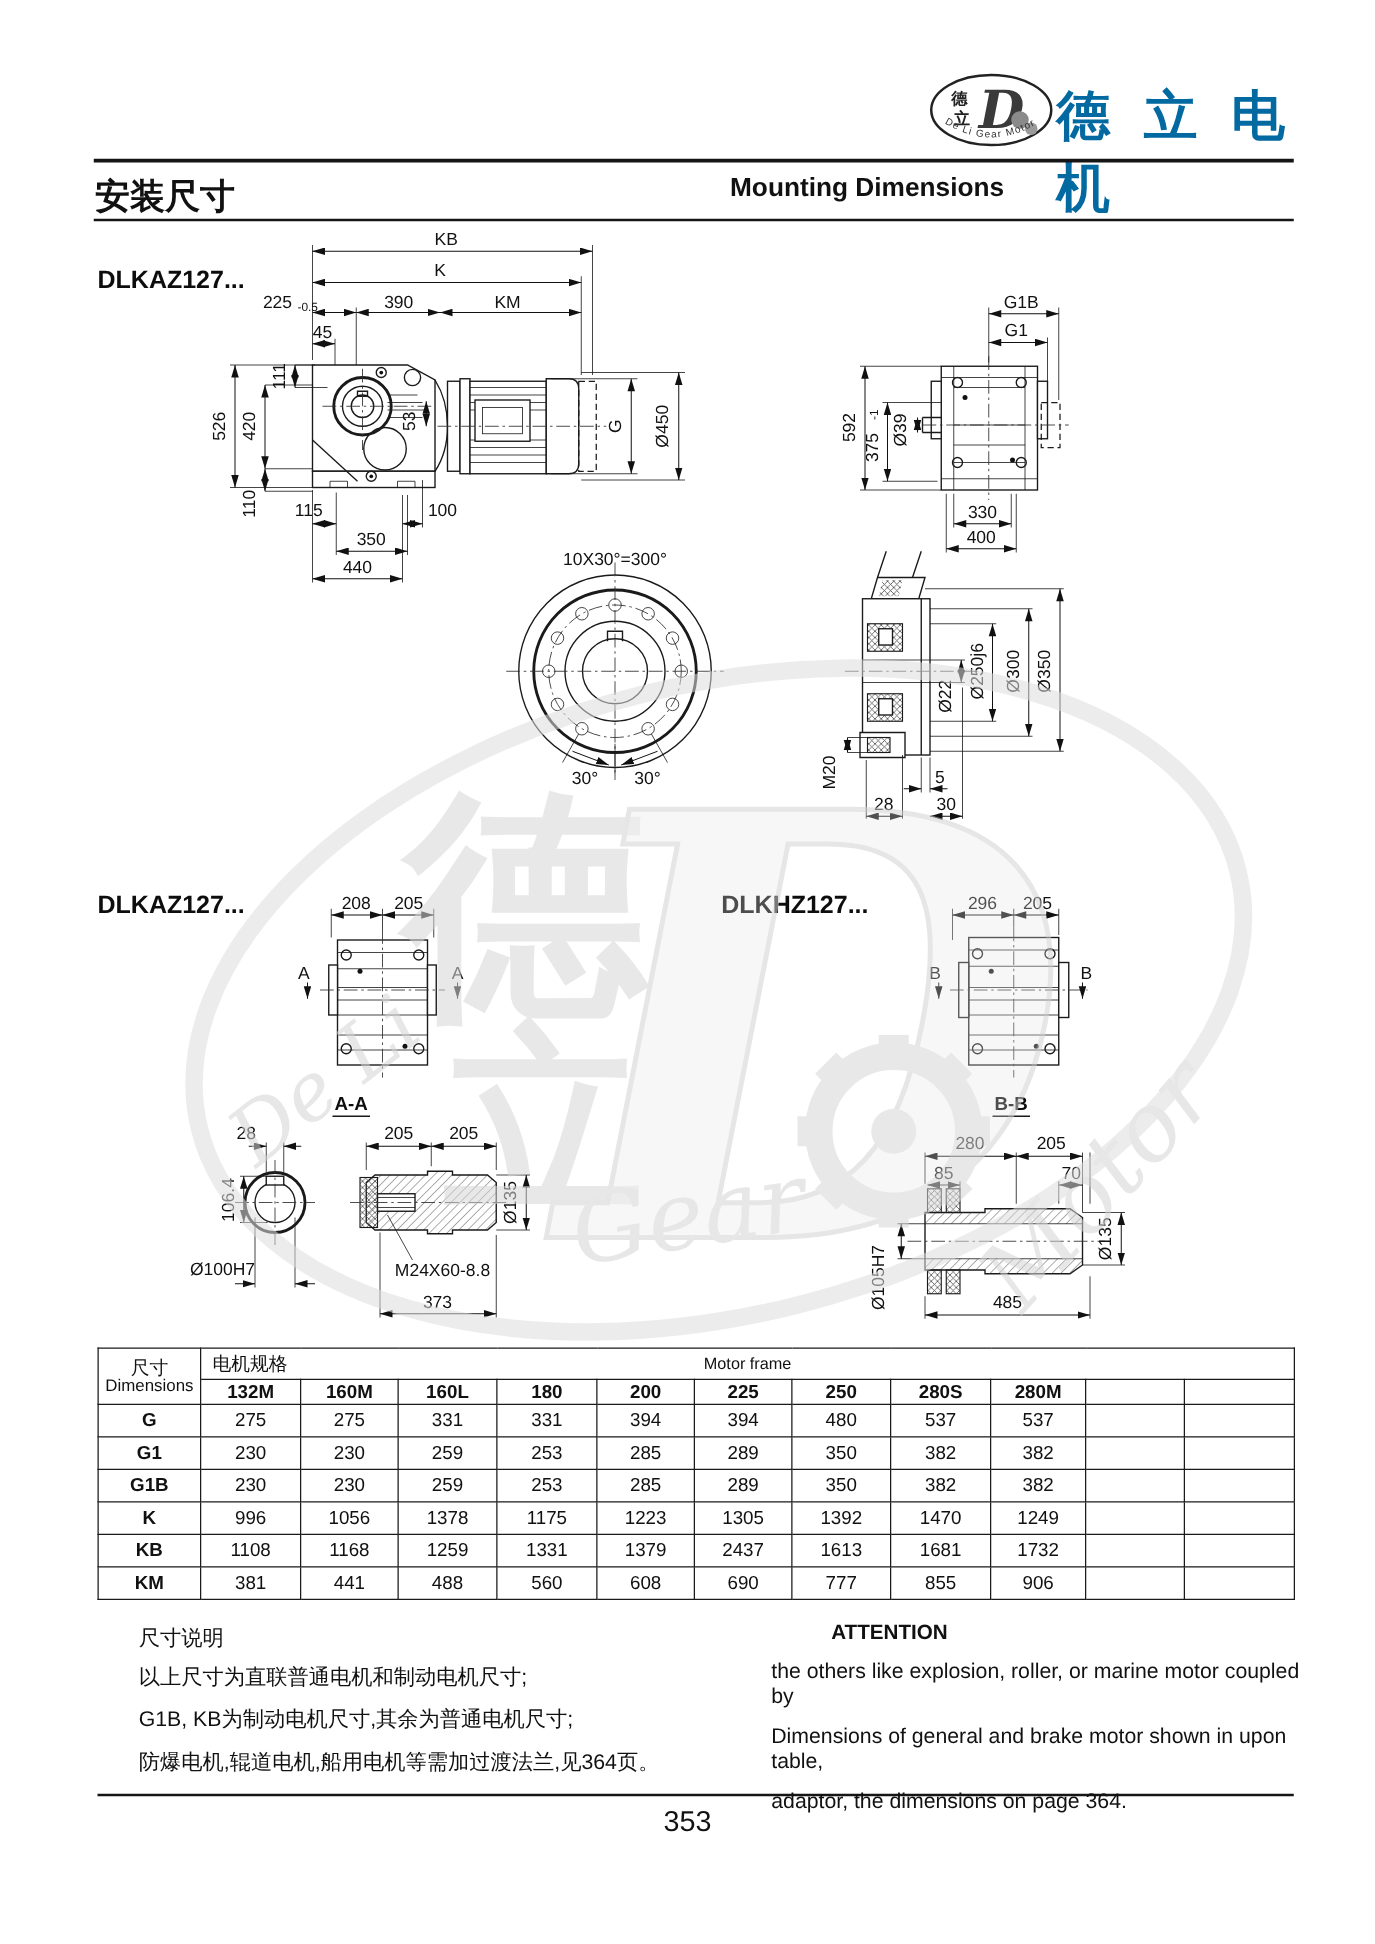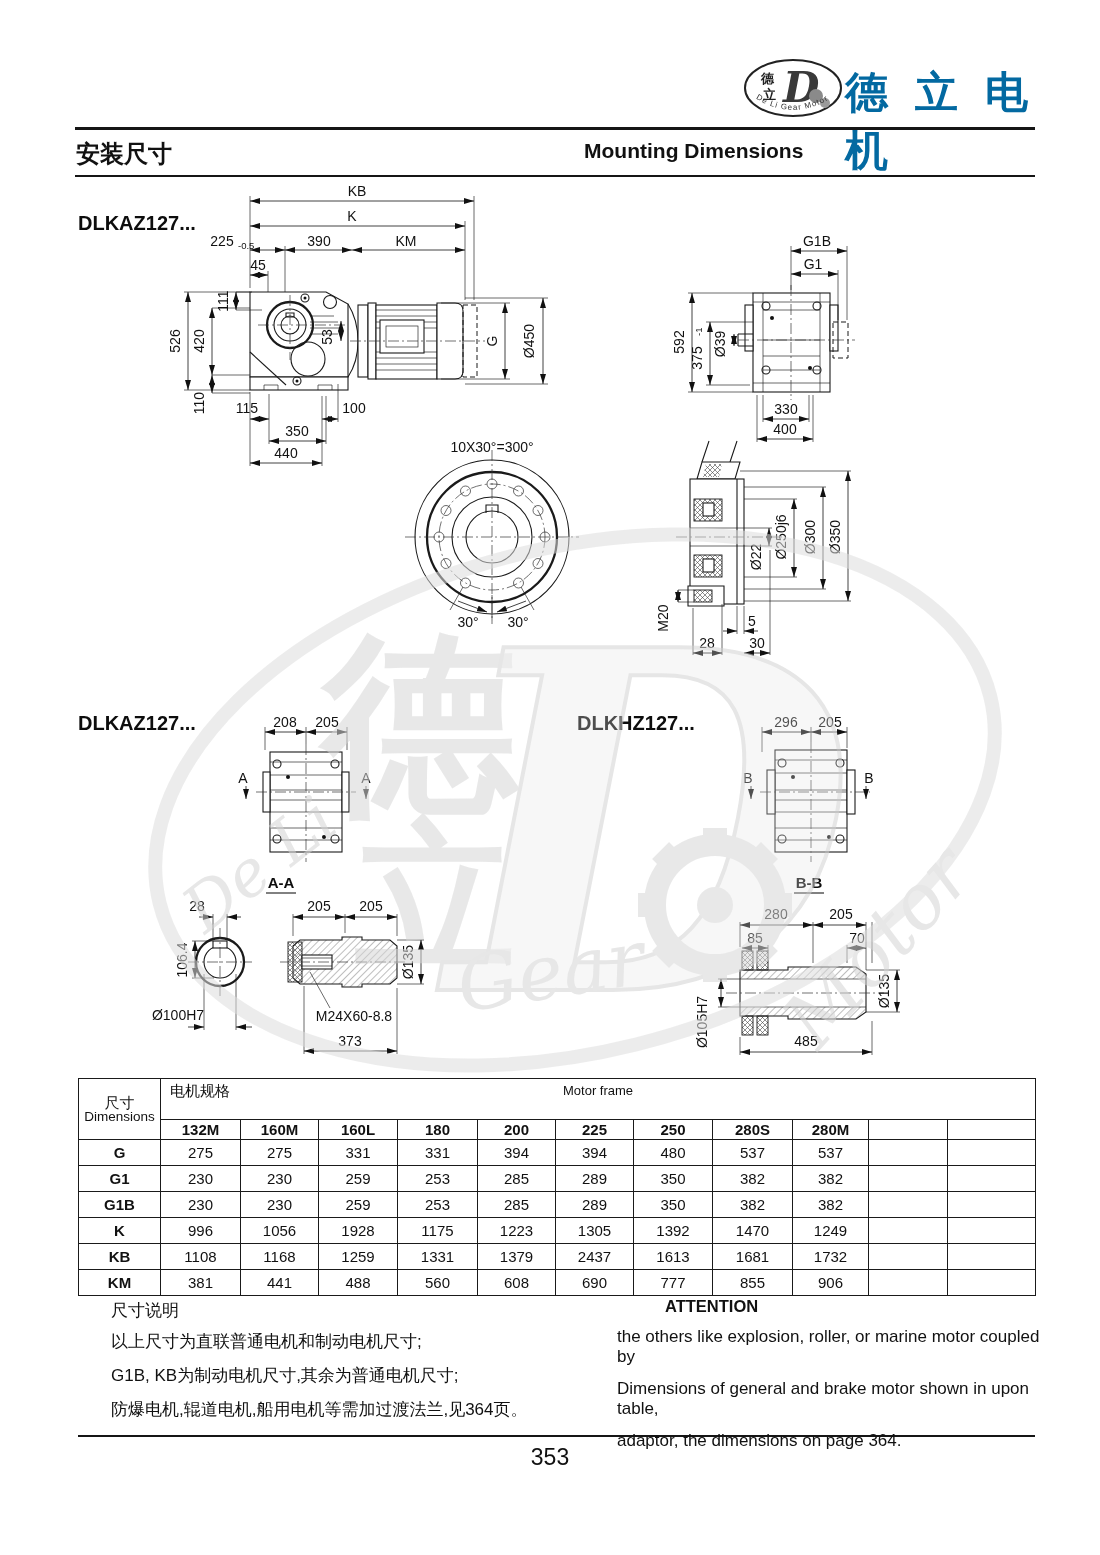--- a/index.html
+++ b/index.html
@@ -2,21 +2,21 @@
 <html><head>
 <meta charset="utf-8">
 <style>
   html,body{margin:0;padding:0;background:#fff;}
   #page{position:relative;width:1100px;height:1555px;background:#fff;overflow:hidden;
         font-family:"Liberation Sans",sans-serif;color:#111;}
   .abs{position:absolute;}
   .rule{position:absolute;background:#151515;}
   #brand{left:845px;top:64px;font-family:"DejaVu Serif",serif;font-weight:bold;
          font-size:43px;letter-spacing:6px;color:#0369a1;}
-  #title-cn{left:76px;top:138px;font-size:24px;font-weight:bold;}
+  #title-cn{left:76px;top:138px;font-size:28px;font-weight:bold;}
   #title-en{left:584px;top:139px;font-size:21px;font-weight:bold;}
   
   #drawings{position:absolute;left:70px;top:185px;z-index:1;}
   .s{stroke:#1a1a1a;stroke-width:1.1;fill:none;}
   .sw{stroke:#1a1a1a;stroke-width:1.1;fill:#fff;}
   .sb{stroke:#1a1a1a;stroke-width:2.3;fill:none;}
   .st{stroke:#1a1a1a;stroke-width:0.65;fill:none;}
   .cl{stroke:#333;stroke-width:0.7;fill:none;stroke-dasharray:11 3 2 3;}
   .dash{stroke:#1a1a1a;stroke-width:1;fill:none;stroke-dasharray:5 3;}
   .dim{stroke:#111;stroke-width:0.8;fill:none;marker-start:url(#mb);marker-end:url(#ma);}
@@ -24,21 +24,21 @@
   .hb{fill:url(#h2);stroke:#1a1a1a;stroke-width:0.9;}
   text.dt{font:14px "Liberation Sans",sans-serif;fill:#111;stroke:none;}
   text.tol{font:9.5px "Liberation Sans",sans-serif;fill:#111;stroke:none;}
   text.model{font:bold 20px "Liberation Sans",sans-serif;fill:#0d0d0d;stroke:none;}
   text.sec{font:bold 15px "Liberation Sans",sans-serif;fill:#0d0d0d;stroke:none;}
   
   #dim-table{position:absolute;left:78px;top:1078px;width:957px;border-collapse:collapse;
              table-layout:fixed;z-index:3;background:transparent;}
   #dim-table th,#dim-table td{border:1.6px solid #1a1a1a;padding:0;text-align:center;
              font-size:15px;color:#111;font-weight:normal;background:transparent;}
-  #dim-table thead tr.r1{height:41px;}
+  #dim-table thead tr.r1{height:25px;}
   #dim-table thead tr.r2{height:20px;}
   #dim-table tbody tr{height:26px;}
   .dimhead div.cn{font-size:15px;line-height:15px;}
   .dimhead div.en{font-size:13.5px;line-height:14px;}
   .group-th{position:relative;}
   .gcn{position:absolute;left:9px;top:3px;font-size:15px;}
   .gen{position:absolute;left:0;right:0;top:4px;text-align:center;font-size:13px;}
   .frame-th,.rowlab{font-weight:bold !important;}
   
   .note{position:absolute;z-index:3;}
@@ -497,21 +497,21 @@
           <td>350</td>
           <td>382</td>
           <td>382</td>
           <td></td>
           <td></td>
         </tr>
         <tr>
           <th class="rowlab">K</th>
           <td>996</td>
           <td>1056</td>
-          <td>1928</td>
+          <td>1378</td>
           <td>1175</td>
           <td>1223</td>
           <td>1305</td>
           <td>1392</td>
           <td>1470</td>
           <td>1249</td>
           <td></td>
           <td></td>
         </tr>
         <tr>

